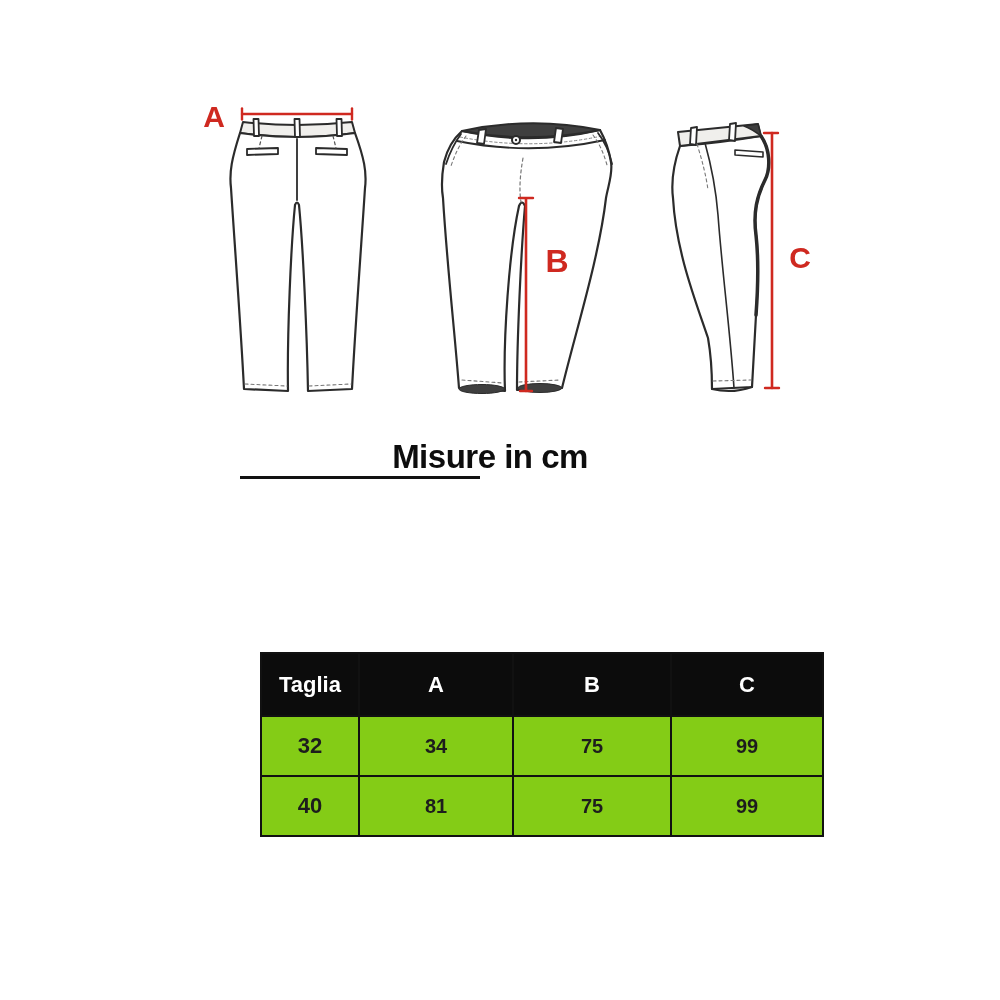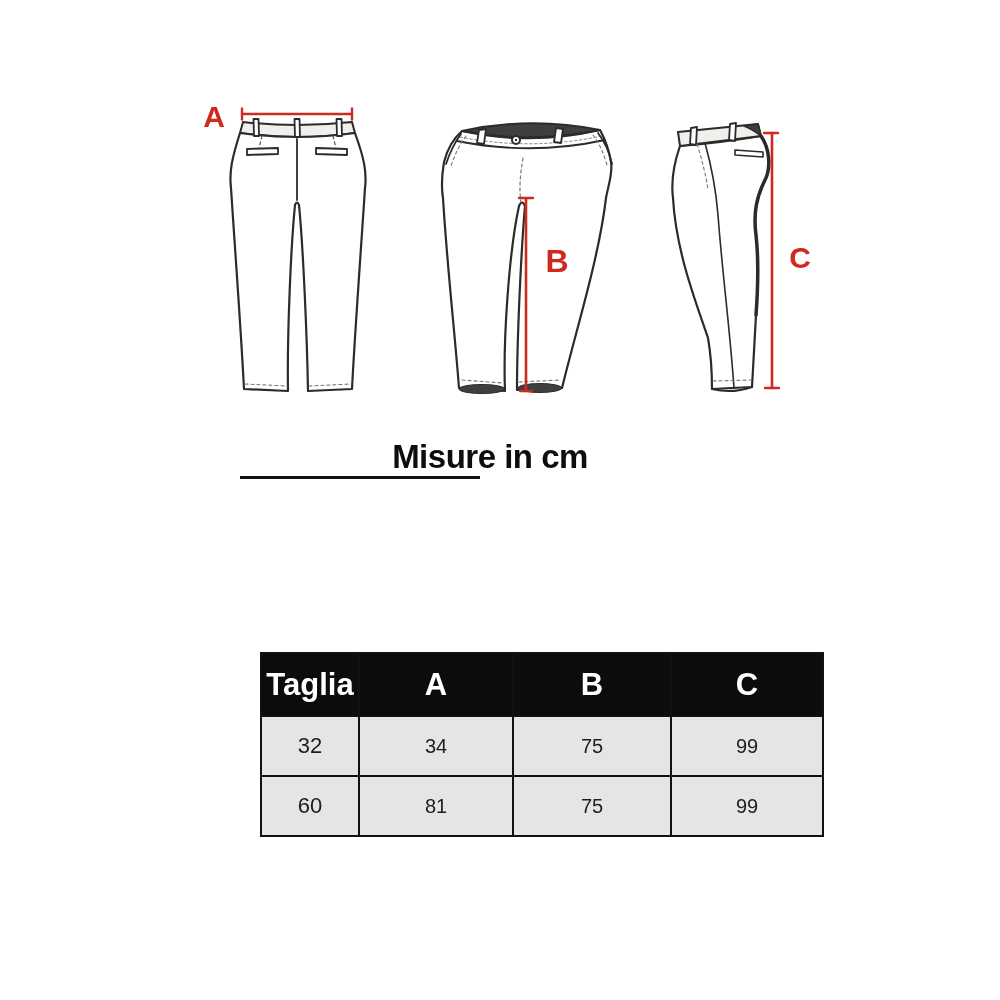--- a/index.html
+++ b/index.html
@@ -38,29 +38,29 @@
   }
   table.size-table th, table.size-table td{
     border:2px solid #111111;
     text-align:center;
     vertical-align:middle;
     padding:0;
   }
   table.size-table thead th{
     background:#0c0c0c;
     color:#ffffff;
-    font-size:31px;
+    font-size:22px;
     font-weight:bold;
     height:61px;
   }
   table.size-table tbody td{
-    background:#e5e5e5;
+    background:#84cc16;
     color:#1d1d1d;
     font-size:20px;
-    font-weight:normal;
+    font-weight:bold;
     height:58px;
   }
   table.size-table tbody td.size-col{
     font-size:22px;
   }
 </style>
 </head>
 <body>
 
 <div class="canvas">
@@ -214,21 +214,21 @@
       </tr>
     </thead>
     <tbody>
       <tr>
         <td class="size-col">32</td>
         <td>34</td>
         <td>75</td>
         <td>99</td>
       </tr>
       <tr>
-        <td class="size-col">60</td>
+        <td class="size-col">40</td>
         <td>81</td>
         <td>75</td>
         <td>99</td>
       </tr>
     </tbody>
   </table>
 
 </div>
 
 </body></html>

